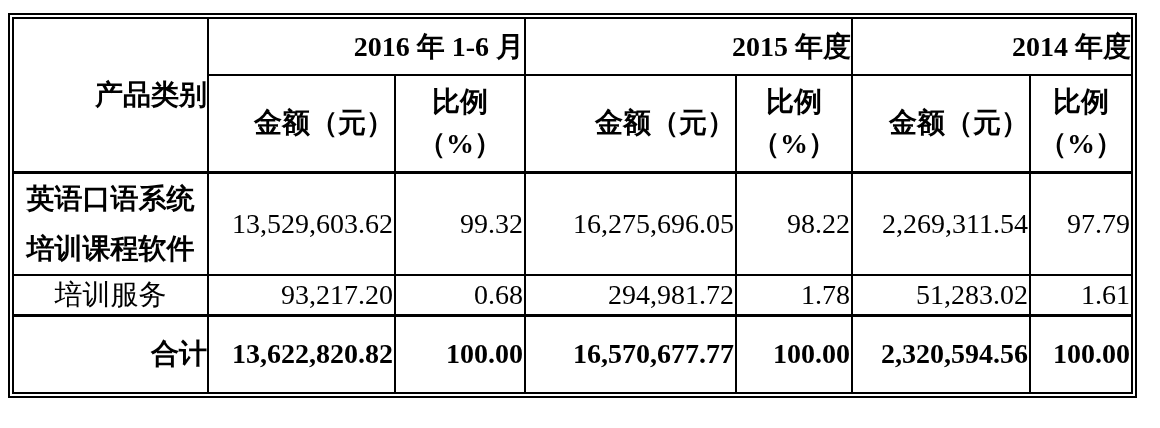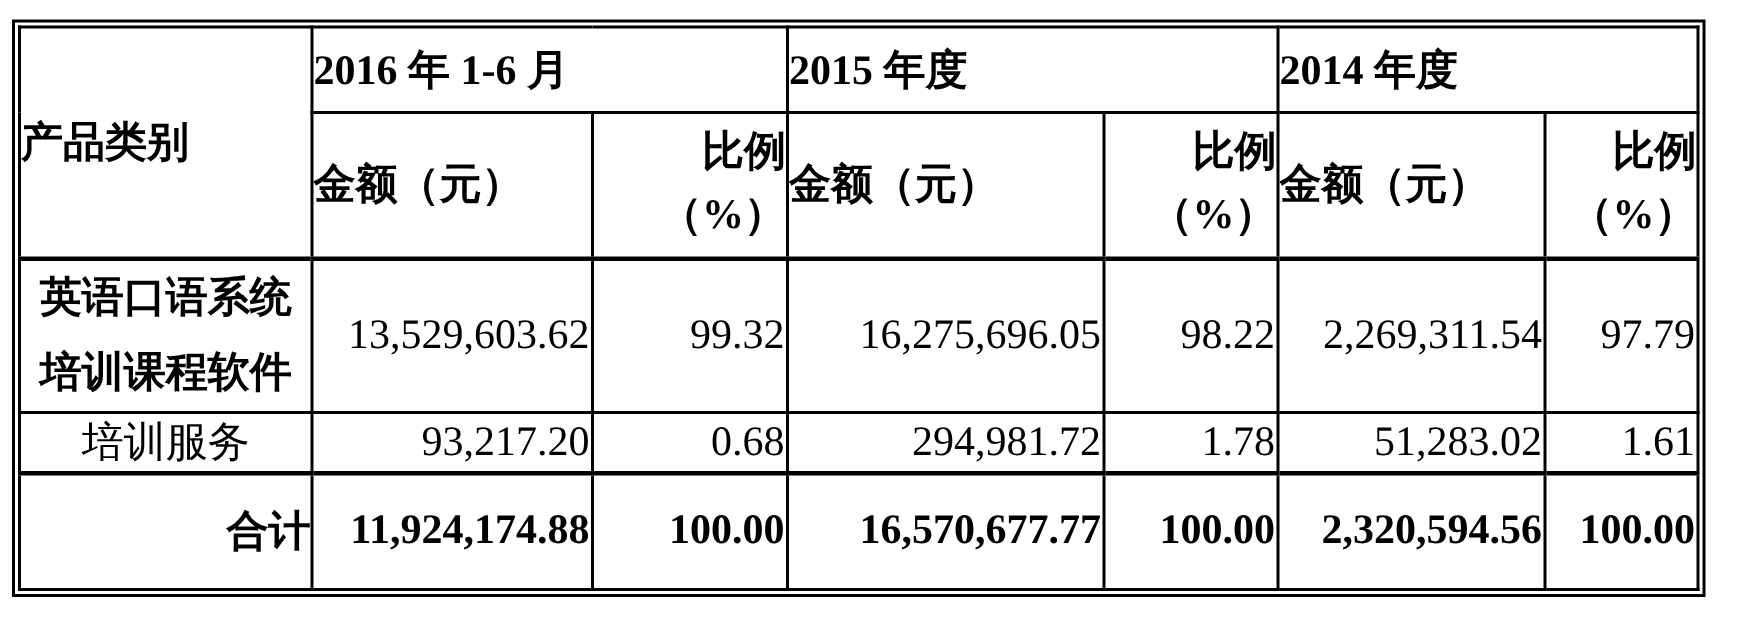--- a/index.html
+++ b/index.html
@@ -39,22 +39,22 @@
   col.c-pct15  { width: 116px; }
   col.c-amt14  { width: 178px; }
   col.c-pct14  { width: 102px; }
 
   tr.r-year  { height: 57px; }
   tr.r-sub   { height: 97px; }
   tr.r-d1    { height: 102px; }
   tr.r-d2    { height: 40px; }
   tr.r-total { height: 78px; }
 
-  .hdr { font-weight: bold; text-align: left; margin-left: 25px; }
-  .sub-line { line-height: 42px; text-align: right; font-weight: bold; }
+  .hdr { font-weight: bold; text-align: right; margin-left: 25px; }
+  .sub-line { line-height: 42px; text-align: center; font-weight: bold; }
   .num { text-align: right; padding-right: 1px; }
   .name { text-align: center; }
   .name-line { line-height: 50px; text-align: center; font-weight: bold; }
 
   
   tr.r-sub td { border-bottom-width: 3px; }
   tr.r-d1 td  { border-top-width: 3px; }
   tr.r-total td { border-top-width: 3px; font-weight: bold; text-align: right; }
 </style>
 </head>
@@ -115,21 +115,21 @@
           <td class="num">93,217.20</td>
           <td class="num">0.68</td>
           <td class="num">294,981.72</td>
           <td class="num">1.78</td>
           <td class="num">51,283.02</td>
           <td class="num">1.61</td>
         </tr>
 
         <tr class="r-total">
           <td class="name">合计</td>
-          <td class="num">11,924,174.88</td>
+          <td class="num">13,622,820.82</td>
           <td class="num">100.00</td>
           <td class="num">16,570,677.77</td>
           <td class="num">100.00</td>
           <td class="num">2,320,594.56</td>
           <td class="num">100.00</td>
         </tr>
       </tbody>
     </table>
   </div>
 </div>

